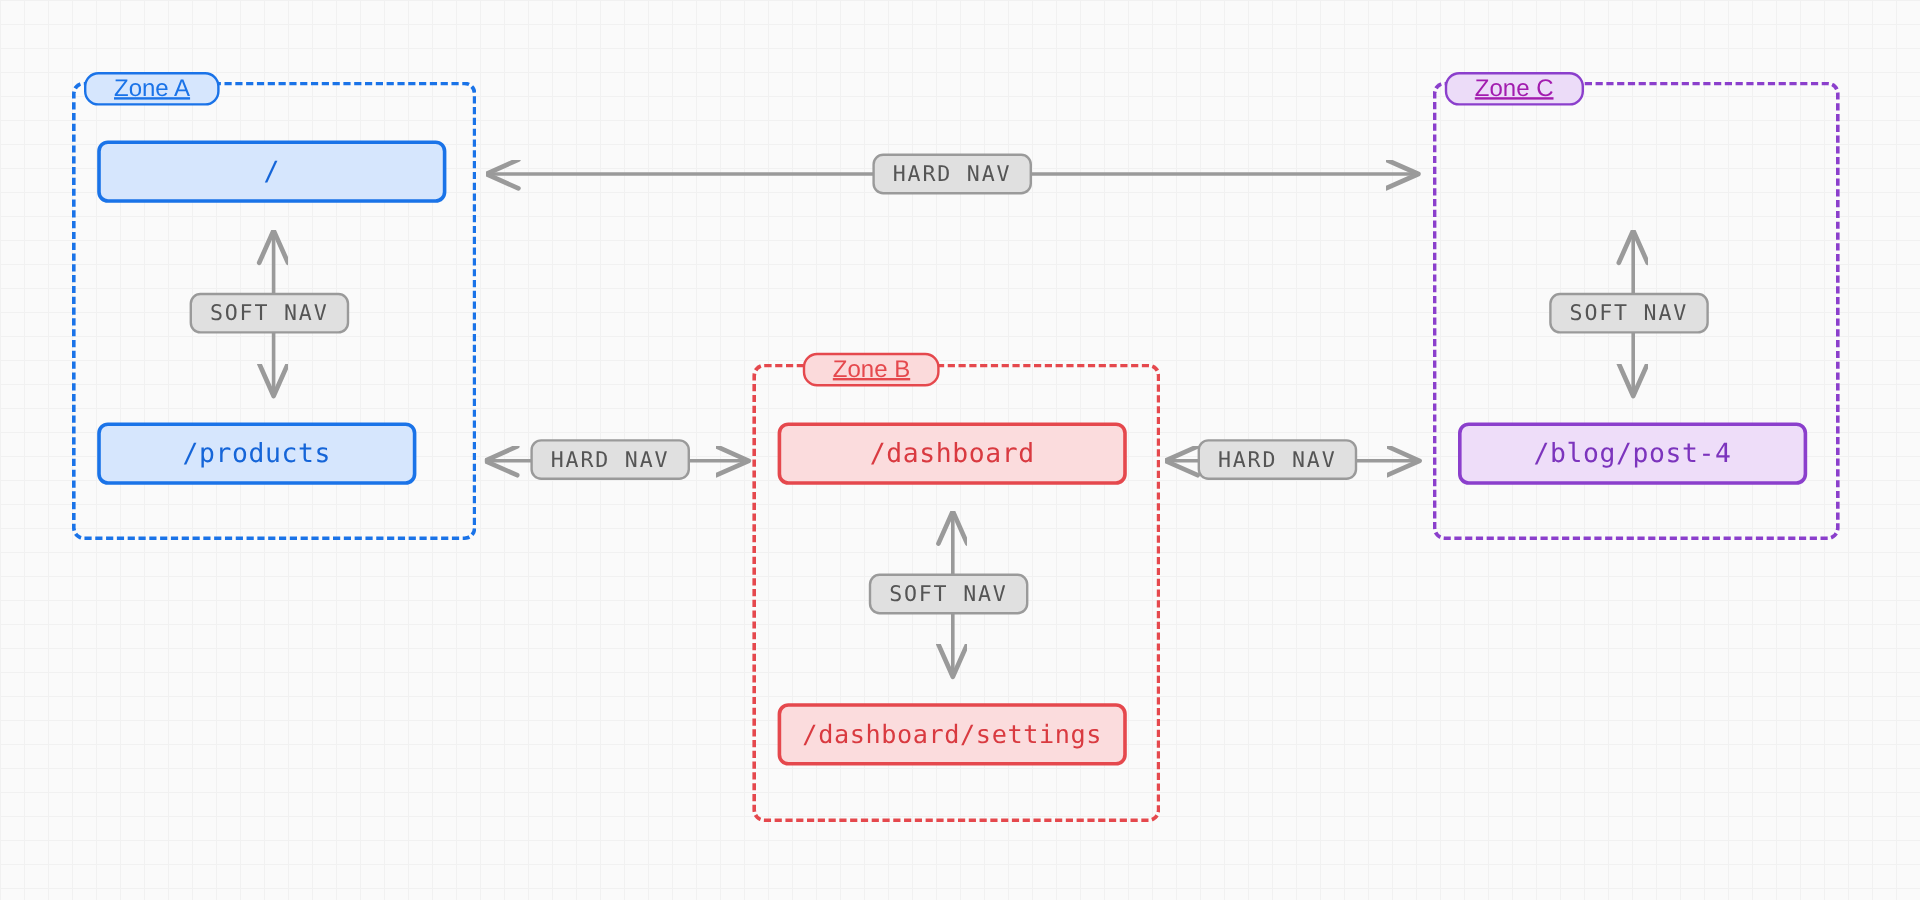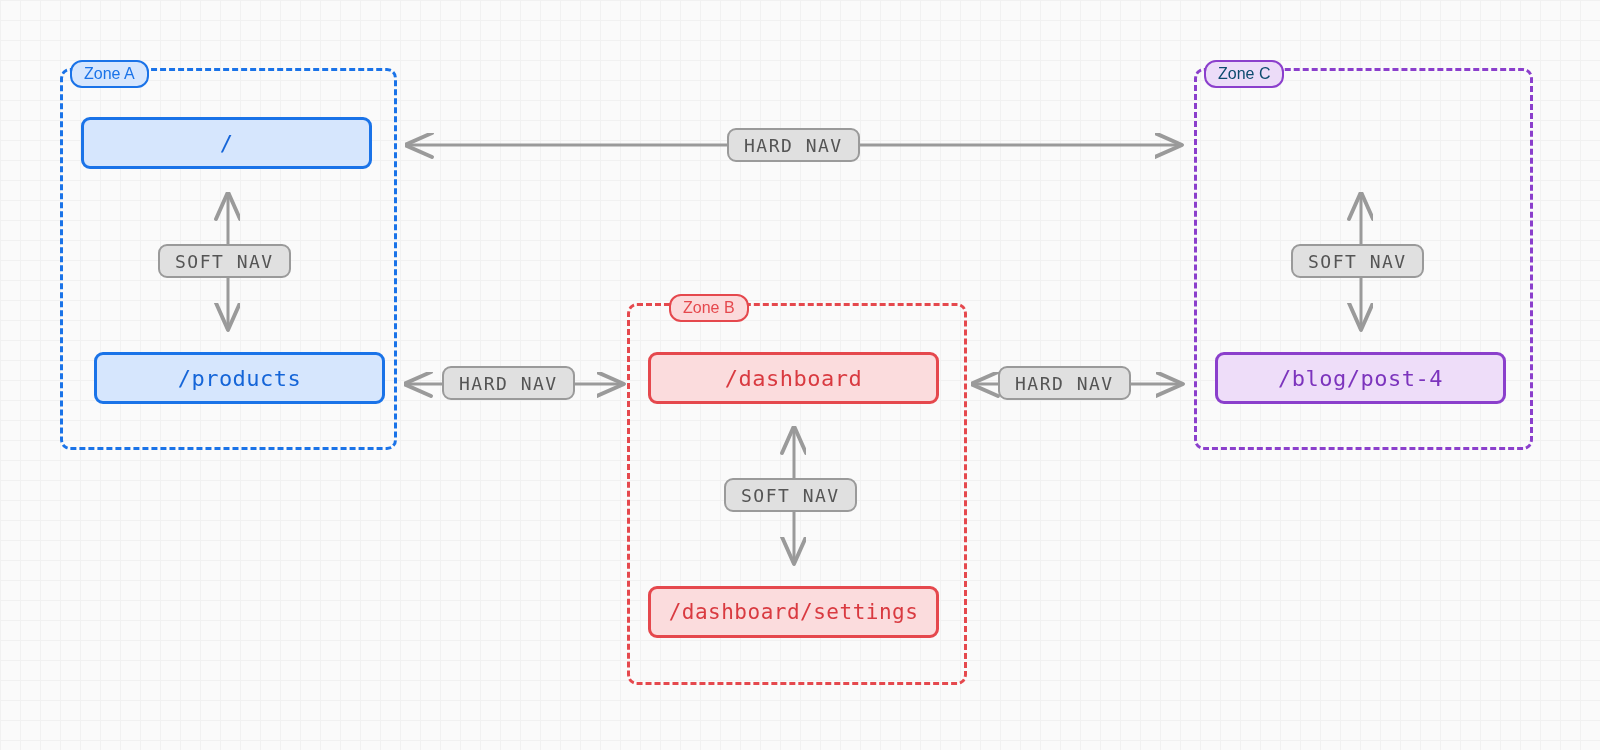--- a/index.html
+++ b/index.html
@@ -44,44 +44,45 @@
   .zone-b { border-color: #e5484d; }
   .zone-c { border-color: #8b3fcc; }
 
   
   .zone-badge {
     position: absolute;
     display: inline-flex;
     align-items: center;
     justify-content: center;
     height: 24px;
-    padding: 0 12px;
+    padding: 0 23px;
     border-radius: 12px;
     border-width: 2px;
     border-style: solid;
-    font-size: 16px;
+    font-size: 20px;
     font-family: "Liberation Sans", sans-serif;
     line-height: 1;
     white-space: nowrap;
     z-index: 6;
+    text-decoration: underline;
   }
   .badge-a {
     border-color: #1a73e8;
     background: #d6e6fd;
     color: #1a73e8;
   }
   .badge-b {
     border-color: #e5484d;
     background: #fbdadb;
     color: #e5484d;
   }
   .badge-c {
     border-color: #8b3fcc;
     background: #ecdcf8;
-    color: #0c4a6e;
+    color: #a21caf;
   }
 
   
   .node {
     position: absolute;
     display: flex;
     align-items: center;
     justify-content: center;
     box-sizing: border-box;
     border-width: 3px;
@@ -155,21 +156,21 @@
 
     <line x1="971" y1="384" x2="1183" y2="384" stroke="#9a9a9a" stroke-width="3" marker-start="url(#arrowStart)" marker-end="url(#arrowEnd)"></line>
   </svg>
 
   <div class="zone zone-a" style="left:60px; top:68px; width:337px; height:382px;"></div>
 
   <div class="zone-badge badge-a" style="left:70px; top:60px;">Zone A</div>
 
   <div class="node node-a" style="left:81px; top:117px; width:291px; height:52px;">/</div>
 
-  <div class="node node-a" style="left:94px; top:352px; width:291px; height:52px;">/products</div>
+  <div class="node node-a" style="left:81px; top:352px; width:266px; height:52px;">/products</div>
 
   <div class="edge-label" style="left:158px; top:244px;">SOFT NAV</div>
 
   <div class="zone zone-b" style="left:627px; top:303px; width:340px; height:382px;"></div>
 
   <div class="zone-badge badge-b" style="left:637px; top:294px;margin-left:32px;">Zone B</div>
 
   <div class="node node-b" style="left:648px; top:352px; width:291px; height:52px;">/dashboard</div>
 
   <div class="node node-b" style="left:648px; top:586px; width:291px; height:52px; font-size:21px;">/dashboard/settings</div>

